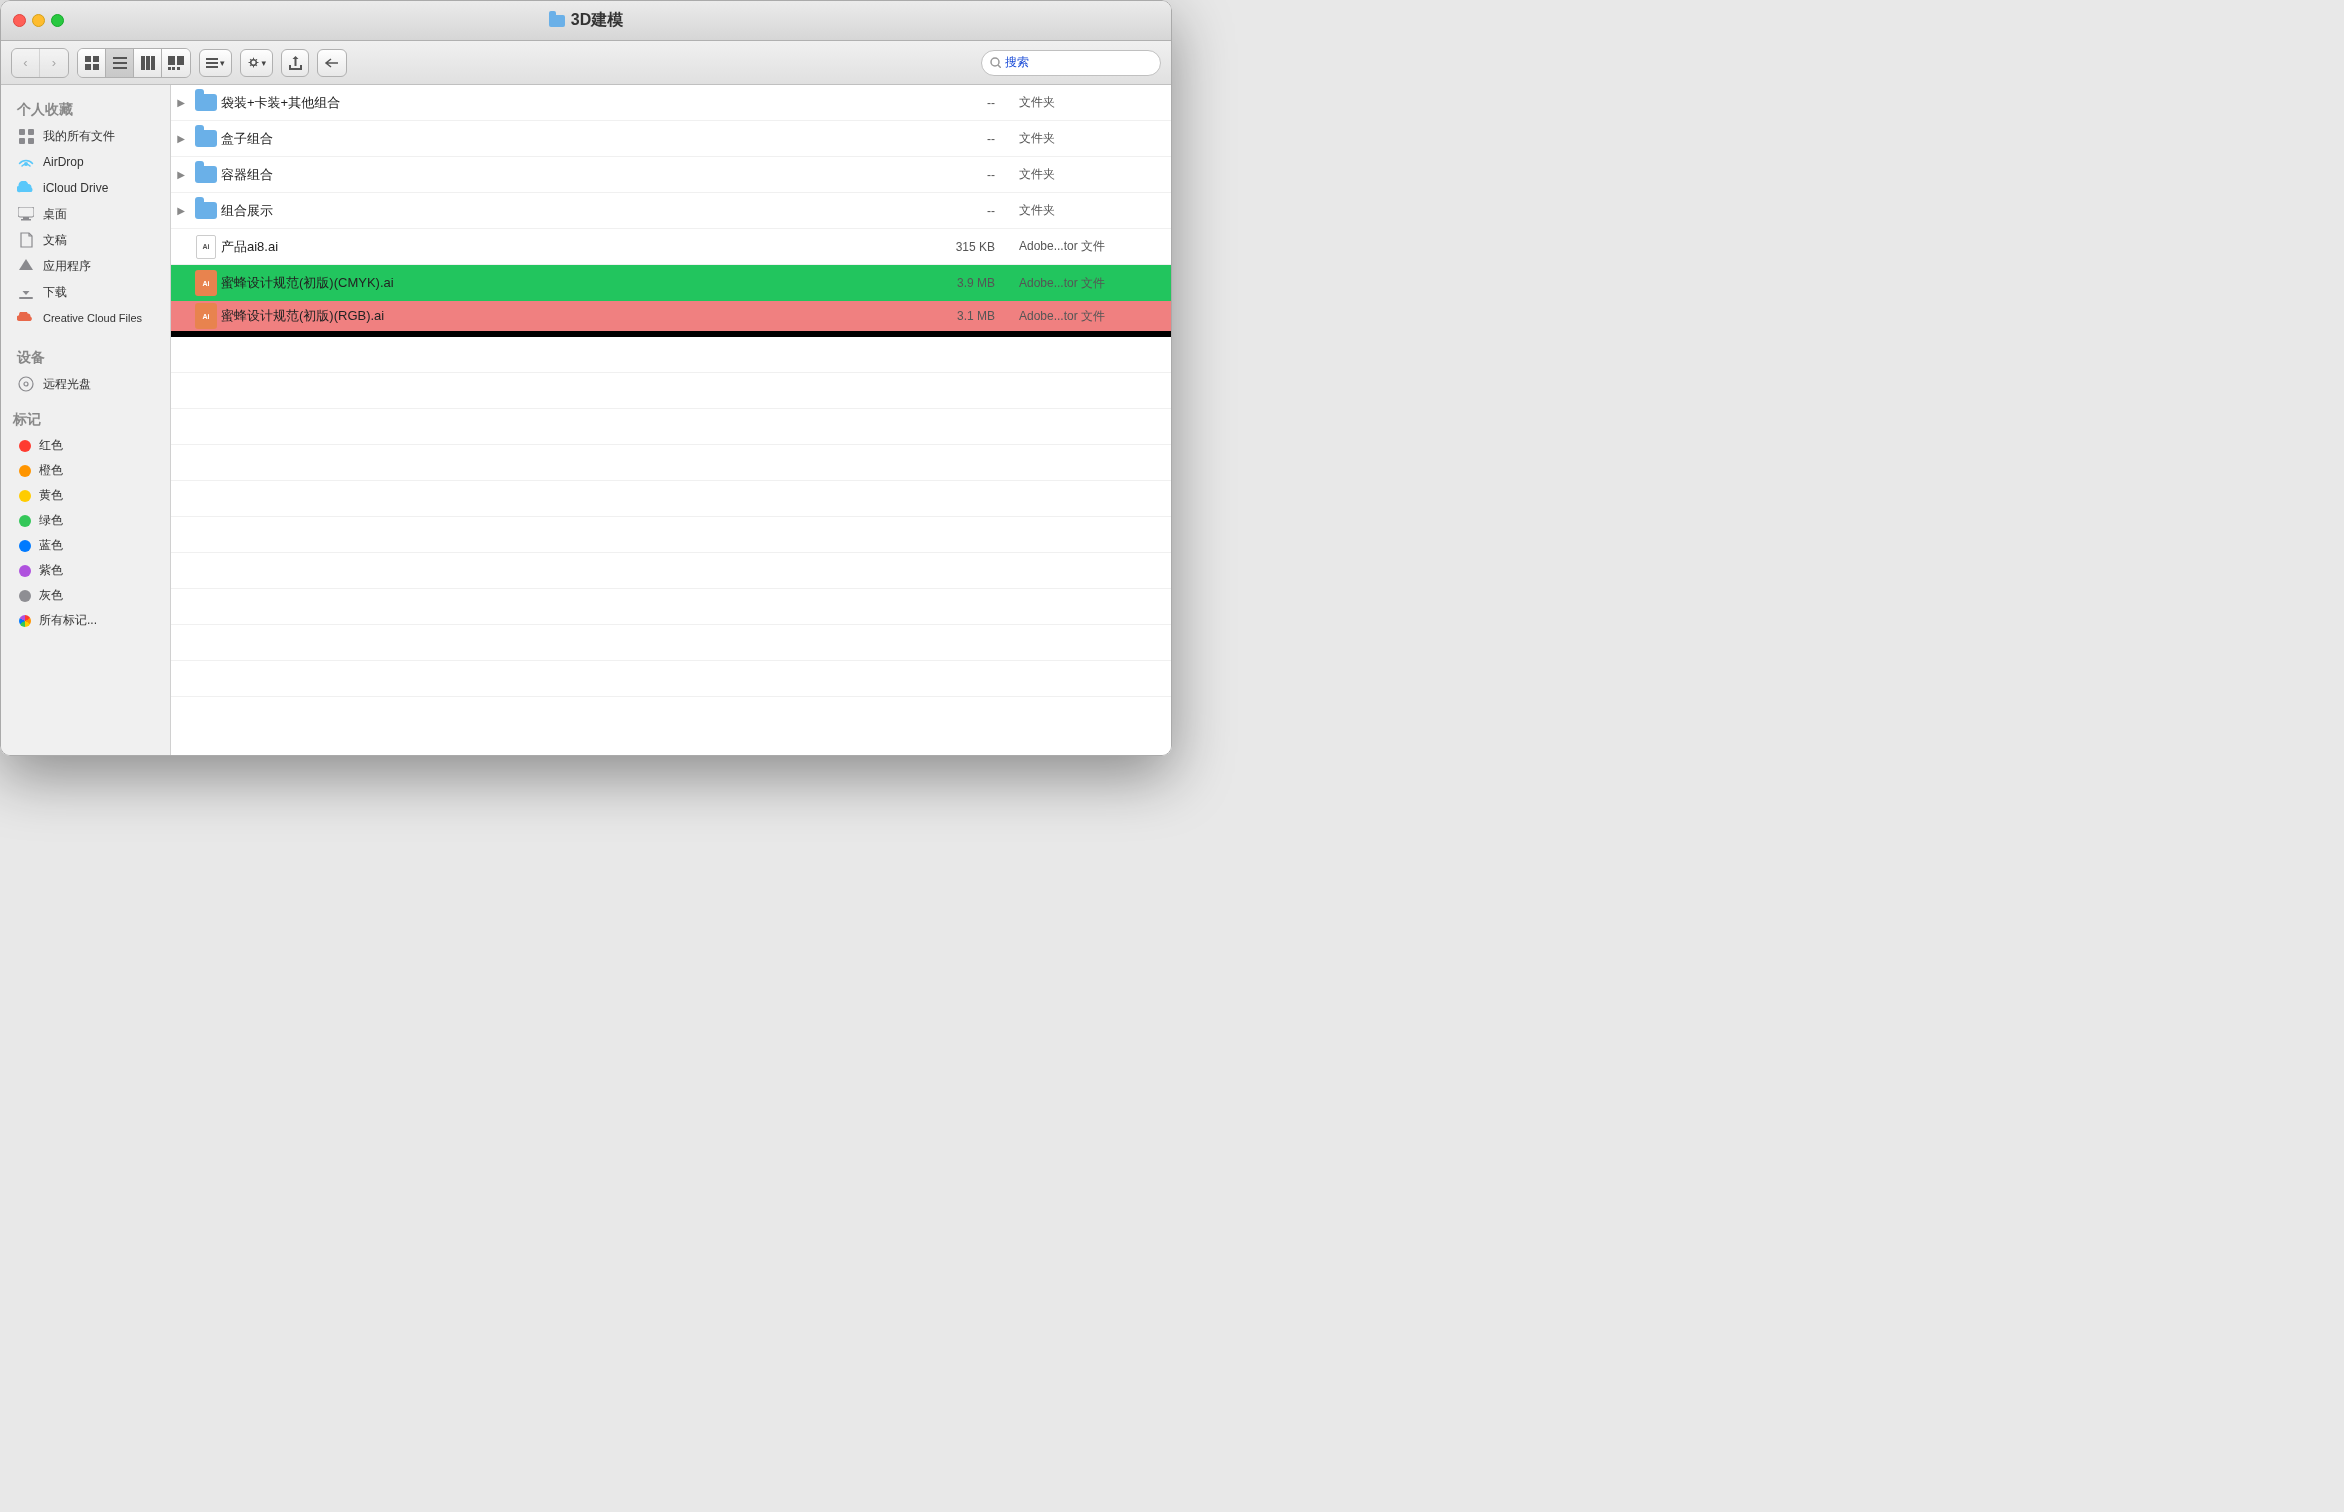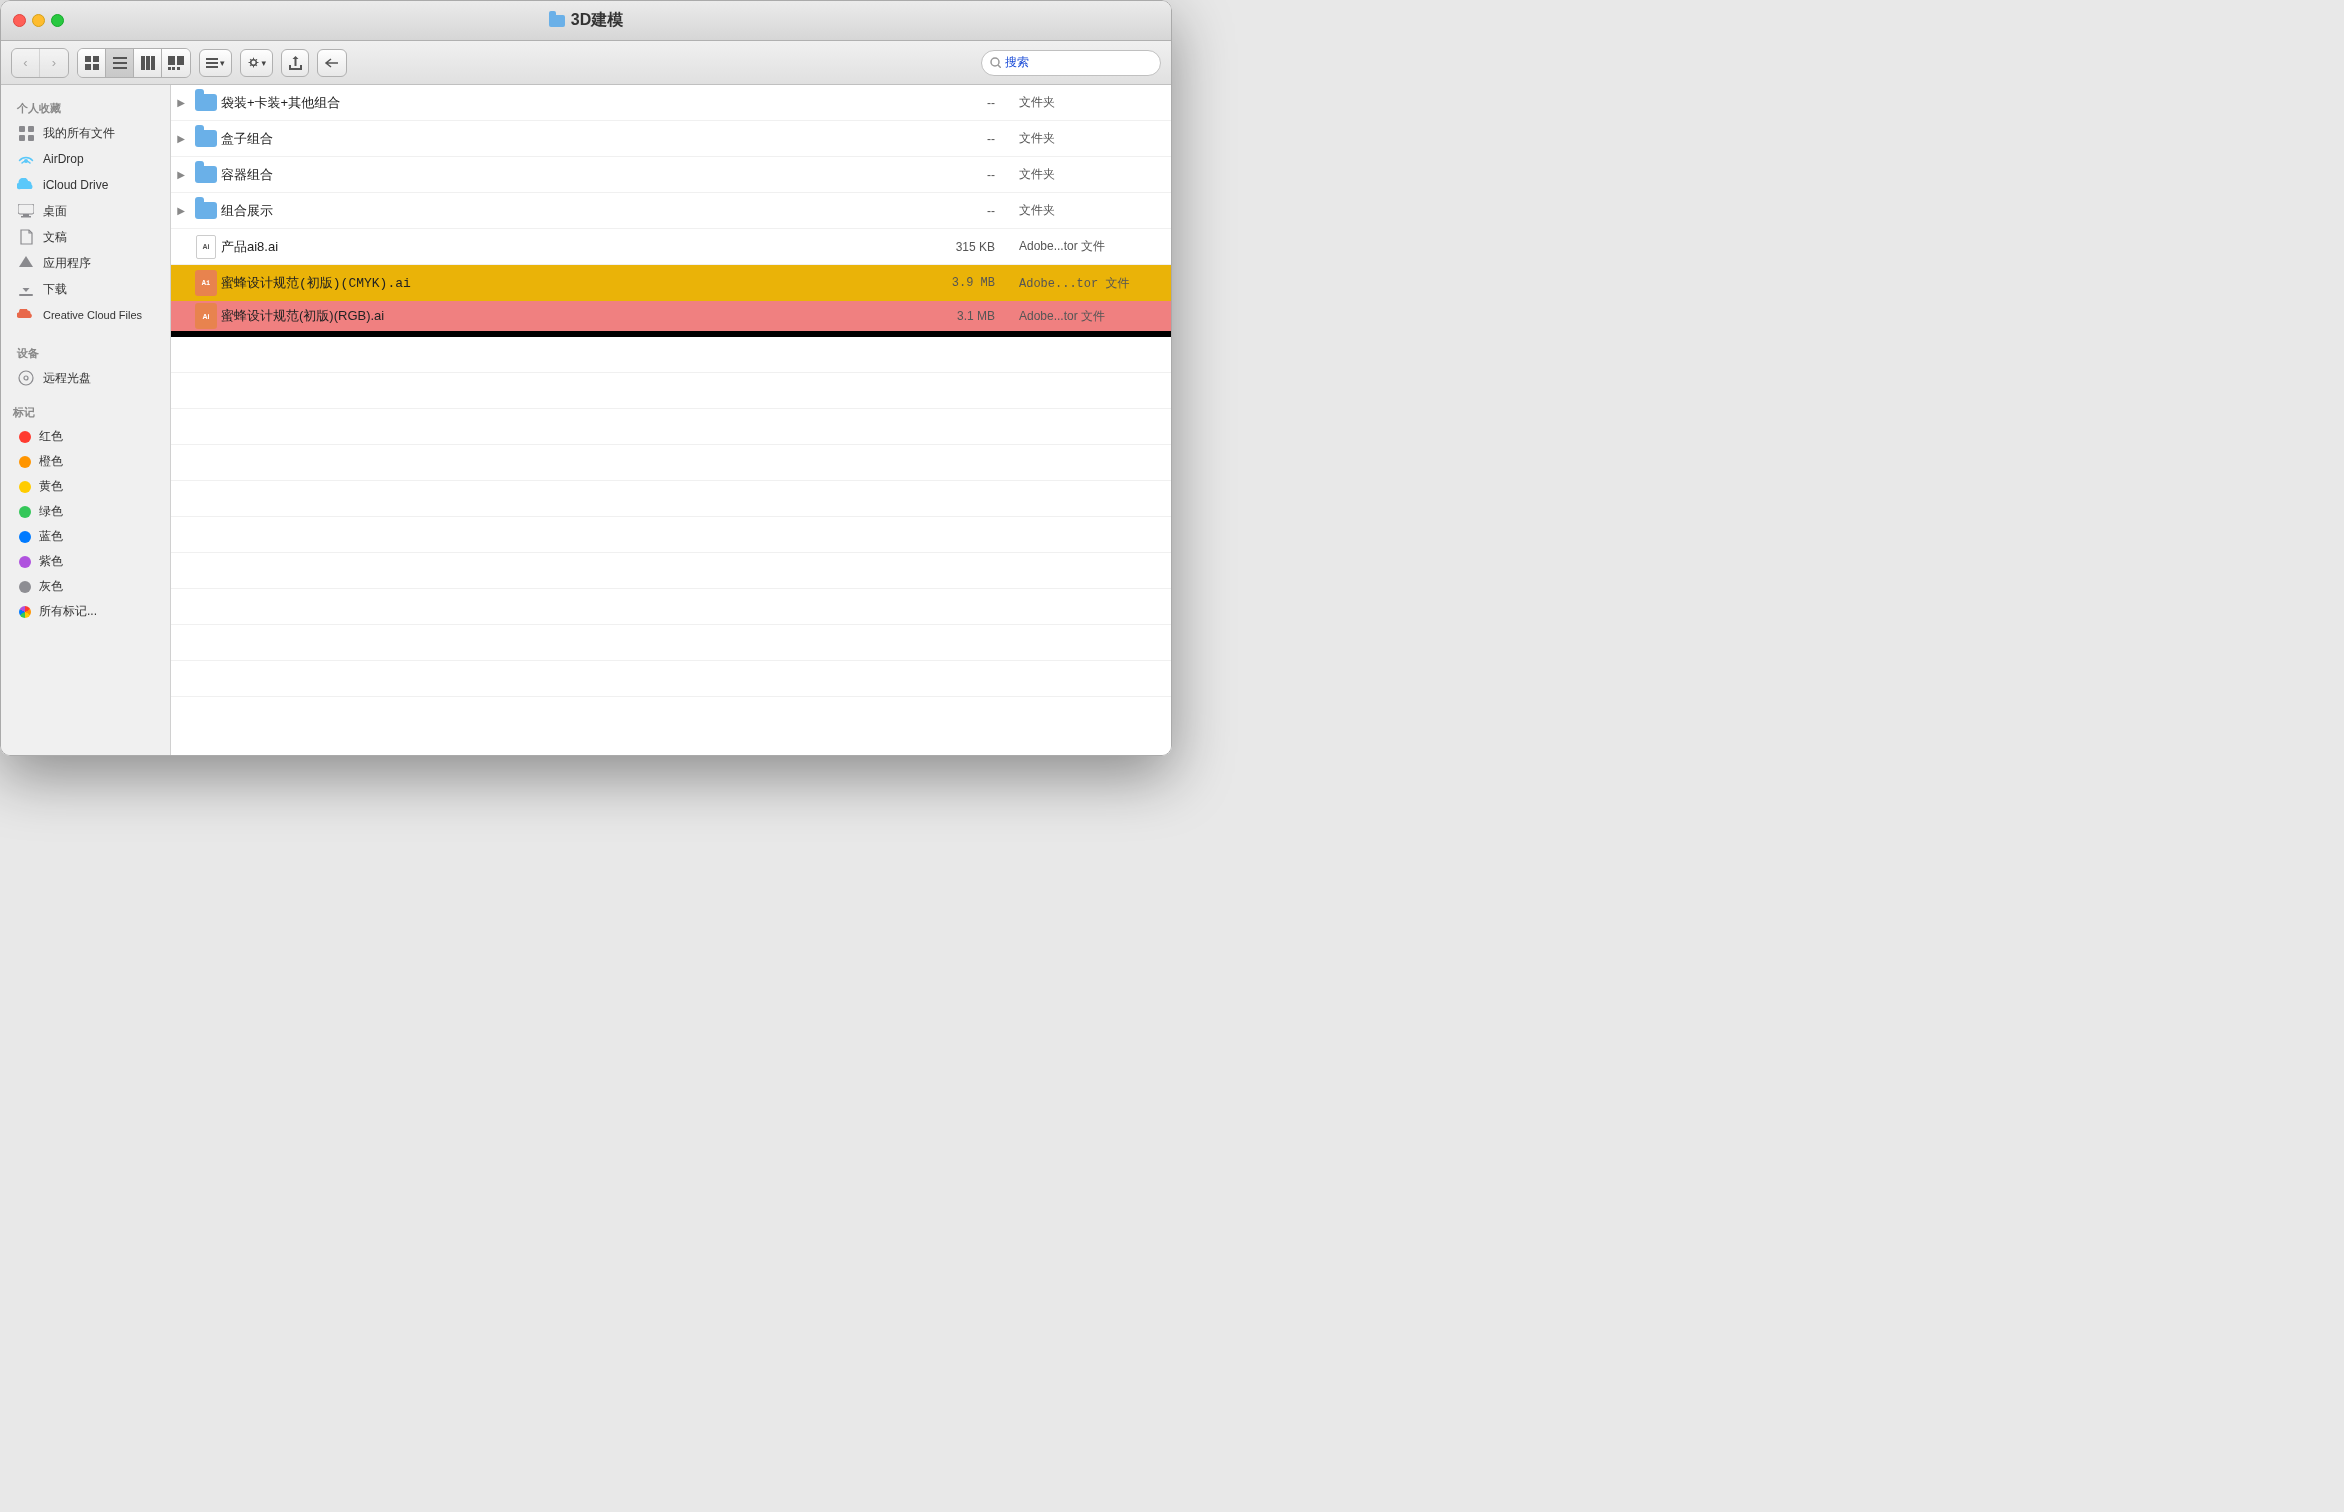--- a/index.html
+++ b/index.html
@@ -129,21 +129,21 @@
     
     .sidebar {
       width: 170px;
       background: #f0f0f0;
       border-right: 1px solid #d0d0d0;
       overflow-y: auto;
       flex-shrink: 0;
       padding: 10px 0;
     }
     .sidebar-section-label {
-      font-size: 11px;
+      font-size: 14px;
       font-weight: 700;
       color: #888;
       padding: 6px 16px 4px 16px;
       text-transform: none;
     }
     .sidebar-item {
       display: flex;
       align-items: center;
       gap: 8px;
       padding: 4px 12px;
@@ -579,21 +579,21 @@
         <div class="file-row-icon">
           <div class="ai-file-icon">
             <span style="color:#555;font-size:7px;font-weight:bold;">Ai</span>
           </div>
         </div>
         <div class="file-row-name">产品ai8.ai</div>
         <div class="file-row-size">315 KB</div>
         <div class="file-row-kind">Adobe...tor 文件</div>
       </div>
 
-      <div class="file-row selected" style="background:#eab308; border-bottom: none; font-family: Liberation Mono, monospace;">
+      <div class="file-row selected" style="background:#22c55e; border-bottom: none;">
         <div class="file-row-expander"></div>
         <div class="file-row-icon">
           <div class="ai-file-icon-selected">
             <span style="font-size:7px;font-weight:bold;">Ai</span>
           </div>
         </div>
         <div class="file-row-name">蜜蜂设计规范(初版)(CMYK).ai</div>
         <div class="file-row-size">3.9 MB</div>
         <div class="file-row-kind">Adobe...tor 文件</div>
       </div>

